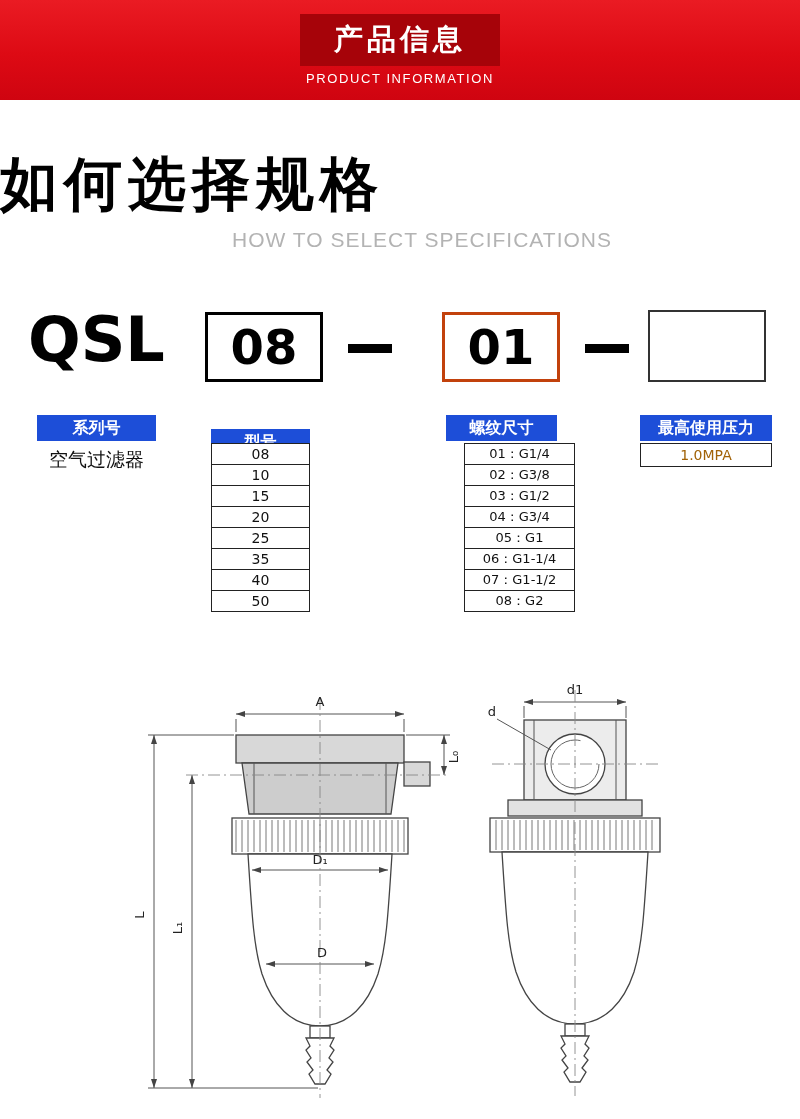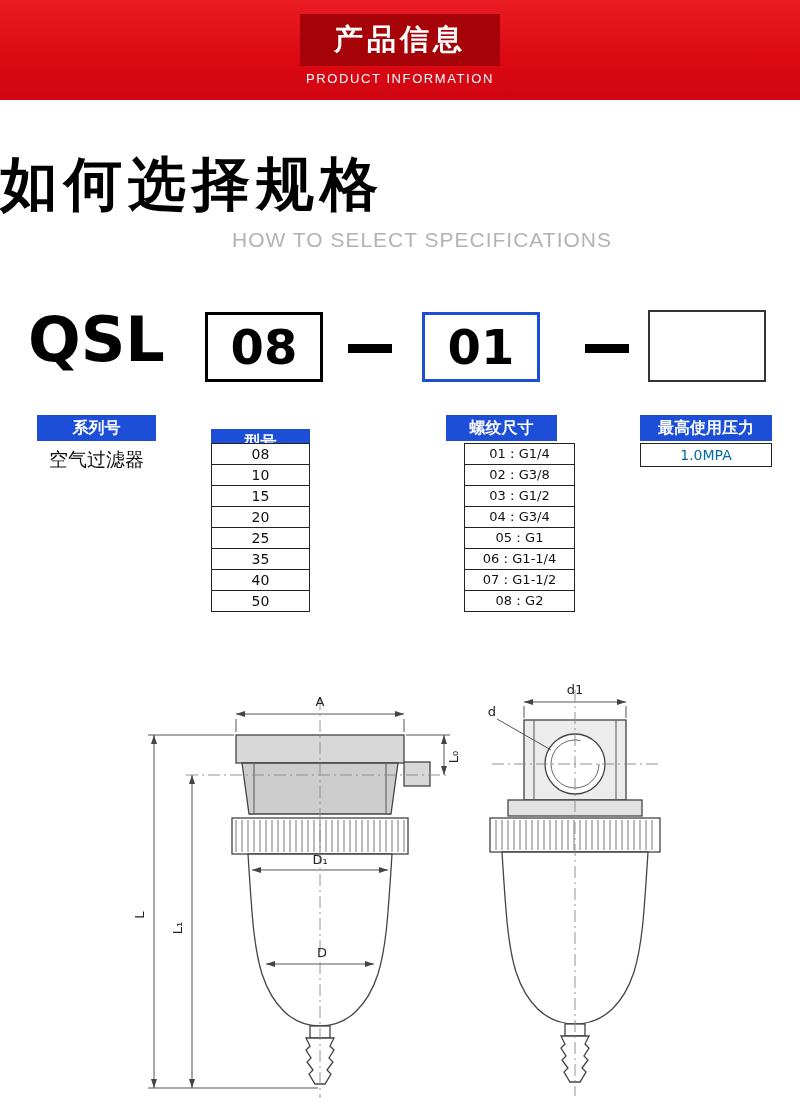--- a/index.html
+++ b/index.html
@@ -20,21 +20,21 @@
   .sec-sub{position:absolute;top:228px;left:0;width:100%;text-align:center;
            font-size:21px;color:#b3b3b3;letter-spacing:1px;
            font-family:"Liberation Sans",sans-serif;}
 
   
   .qsl{position:absolute;left:28px;top:303px;width:148px;
        font-size:62px;font-weight:bold;color:#000;}
   .code-box{position:absolute;display:flex;align-items:center;justify-content:center;
             font-size:48px;font-weight:bold;color:#000;background:#fff;}
   .box-model{left:205px;top:312px;width:112px;height:64px;border:3px solid #000;}
-  .box-thread{left:422px;top:312px;width:112px;height:64px;border:3px solid #1d4ed8;}
+  .box-thread{left:442px;top:312px;width:112px;height:64px;border:3px solid #c2410c;}
   .box-empty{left:648px;top:310px;width:114px;height:68px;border:2px solid #333;}
   .dash{position:absolute;height:9px;background:#000;}
   .dash-1{left:348px;top:344px;width:44px;}
   .dash-2{left:585px;top:344px;width:44px;}
 
   
   .red-label{position:absolute;height:26px;line-height:26px;background:#1d4ed8;color:#fff;
              text-align:center;font-size:16px;font-weight:bold;}
   .lbl-series{left:37px;top:415px;width:119px;}
   .lbl-model{left:211px;top:415px;width:99px;margin-top:14px;}
@@ -46,21 +46,21 @@
 
   .opt-table{position:absolute;background:#fff;border:1px solid #222;}
   .table-model{left:211px;top:443px;width:97px;}
   .table-thread{left:464px;top:443px;width:109px;}
   .opt-row{height:20px;line-height:20px;text-align:center;font-size:14px;color:#111;
            border-bottom:1px solid #222;}
   .opt-row:last-child{border-bottom:none;}
   .table-thread .opt-row{font-size:13px;}
 
   .pressure-value{position:absolute;left:640px;top:443px;width:130px;height:22px;
-                  line-height:22px;border:1px solid #222;text-align:center;font-size:14px;color:#0369a1;}
+                  line-height:22px;border:1px solid #222;text-align:center;font-size:14px;color:#a16207;}
 
   
   .drawing{position:absolute;left:0;top:0;pointer-events:none;}
   .sh{stroke:#444;stroke-width:1.3;}
   .ext{stroke:#555;stroke-width:1;fill:none;}
   .cl{stroke:#888;stroke-width:0.9;stroke-dasharray:12 4 2 4;fill:none;}
   .hatch{stroke:#555;stroke-width:0.8;fill:none;}
   .arr{fill:#444;stroke:none;}
   .drawing text{font-family:"DejaVu Sans",sans-serif;font-size:13px;fill:#222;}
 </style>

